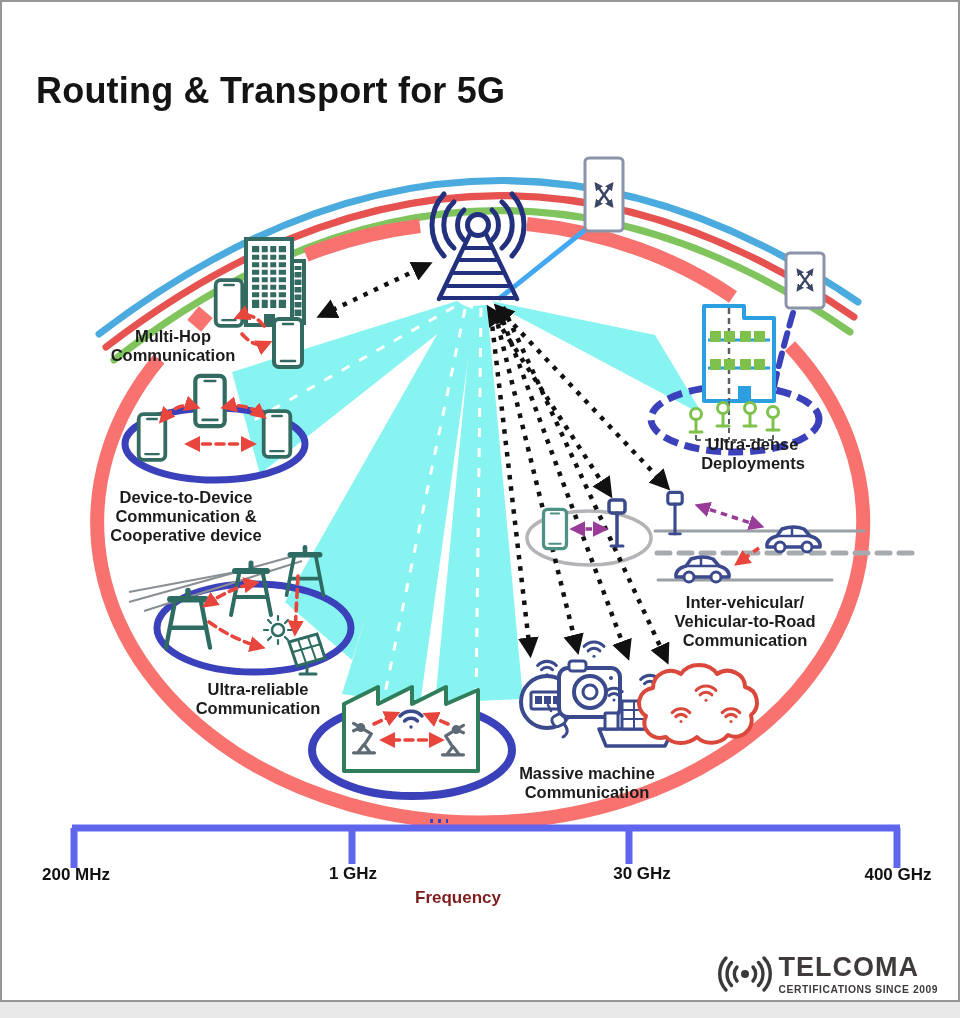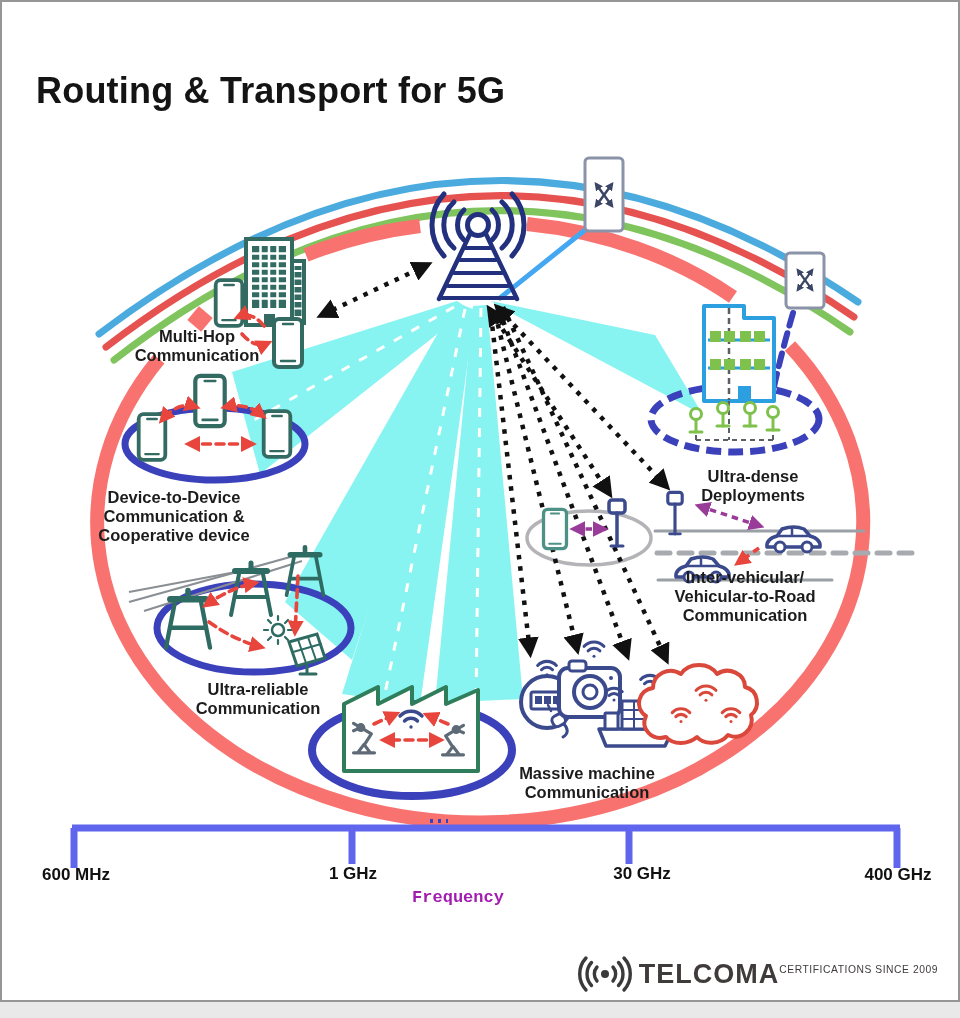--- a/index.html
+++ b/index.html
@@ -17,28 +17,28 @@
     position:absolute;transform:translateX(-50%);text-align:center;
     font-size:16.5px;font-weight:700;color:#1c1c1c;line-height:1.14;white-space:nowrap;
     z-index:5;
   }
   .tick-label{
     position:absolute;transform:translateX(-50%);font-size:17px;font-weight:700;
     color:#111;white-space:nowrap;z-index:5;
   }
   .freq-label{
     position:absolute;transform:translateX(-50%);font-size:17px;font-weight:700;
-    color:#a21caf;z-index:5;font-family:Liberation Mono, monospace;
+    color:#7f1d1d;z-index:5;
   }
   .logo{
     position:absolute;right:20px;top:950px;display:flex;align-items:center;gap:7px;z-index:5;
   }
-  .logo-text{display:flex;align-items:flex-start;justify-content:space-between;}
+  .logo-text{display:flex;flex-direction:column;align-items:flex-start;justify-content:space-between;}
   .logo-brand{font-size:27px;font-weight:700;color:#3f3b3a;letter-spacing:1px;line-height:1;}
-  .logo-tagline{font-size:10.3px;font-weight:400;color:#3f3b3a;letter-spacing:.55px;margin-top:3px;}
+  .logo-tagline{font-size:10.3px;font-weight:700;color:#3f3b3a;letter-spacing:.55px;margin-top:3px;}
 </style>
 </head>
 <body>
 
 <div class="page">
 
   <svg class="artwork" viewBox="0 0 956 1014">
     <defs>
       <marker id="mblack" viewBox="0 0 10 10" refX="7" refY="5" markerWidth="4.6" markerHeight="4.6" orient="auto-start-reverse">
           <path d="M0,0 L10,5 L0,10 Z" fill="#111"></path>
@@ -311,62 +311,62 @@
       <path d="M500,200 A31,31 0 0 1 500,246" stroke-width="5"></path>
       <path d="M510,192 A46,46 0 0 1 510,254" stroke-width="5"></path>
       <circle cx="476" cy="223" r="10.5" stroke-width="5"></circle>
       <path d="M468,232 L437,297 M484,232 L515,297" stroke-width="4.5"></path>
       <path d="M463,246 H489 M458,258 H494 M452,271 H500 M446,284 H506 M440,296 H512" stroke-width="4"></path>
     </g>
   </svg>
 
   <h1 class="page-title">Routing &amp; Transport for 5G</h1>
 
-  <div class="nlabel" style="left:195px;top:325px">
+  <div class="nlabel" style="left:171px;top:325px">
     <div>Multi-Hop</div>
     <div>Communication</div>
   </div>
 
-  <div class="nlabel" style="left:172px;top:486px">
+  <div class="nlabel" style="left:184px;top:486px">
     <div>Device-to-Device</div>
     <div>Communication &amp;</div>
     <div>Cooperative device</div>
   </div>
 
   <div class="nlabel" style="left:256px;top:678px">
     <div>Ultra-reliable</div>
     <div>Communication</div>
   </div>
 
   <div class="nlabel" style="left:585px;top:762px">
     <div>Massive machine</div>
     <div>Communication</div>
   </div>
 
-  <div class="nlabel" style="left:743px;top:566px">
+  <div class="nlabel" style="left:743px;top:591px">
     <div>Inter-vehicular/</div>
     <div>Vehicular-to-Road</div>
     <div>Communication</div>
   </div>
 
-  <div class="nlabel" style="left:751px;top:465px">
+  <div class="nlabel" style="left:751px;top:433px">
     <div>Ultra-dense</div>
     <div>Deployments</div>
   </div>
 
   <svg class="artwork" viewBox="0 0 956 1014" style="pointer-events:none">
     <g stroke="#6065EE" stroke-width="7" fill="none">
       <path d="M70,826 H898"></path>
       <path d="M72,826 V866"></path>
       <path d="M350,826 V862"></path>
       <path d="M627,826 V862"></path>
       <path d="M895,826 V866"></path>
     </g>
   </svg>
-  <div class="tick-label" style="left:74px;top:863px">600 MHz</div>
+  <div class="tick-label" style="left:74px;top:863px">200 MHz</div>
   <div class="tick-label" style="left:351px;top:862px">1 GHz</div>
   <div class="tick-label" style="left:640px;top:862px">30 GHz</div>
   <div class="tick-label" style="left:896px;top:863px">400 GHz</div>
   <div class="freq-label" style="left:456px;top:886px">Frequency</div>
 
   <div class="logo">
     <svg width="54" height="44" viewBox="-27 -22 54 44">
       <g stroke="#3a3a3a" stroke-width="3.4" fill="none" stroke-linecap="round">
         <path d="M-8,-7 A10.5,10.5 0 0 0 -8,7"></path>
         <path d="M-13.5,-11.5 A17,17 0 0 0 -13.5,11.5"></path>

